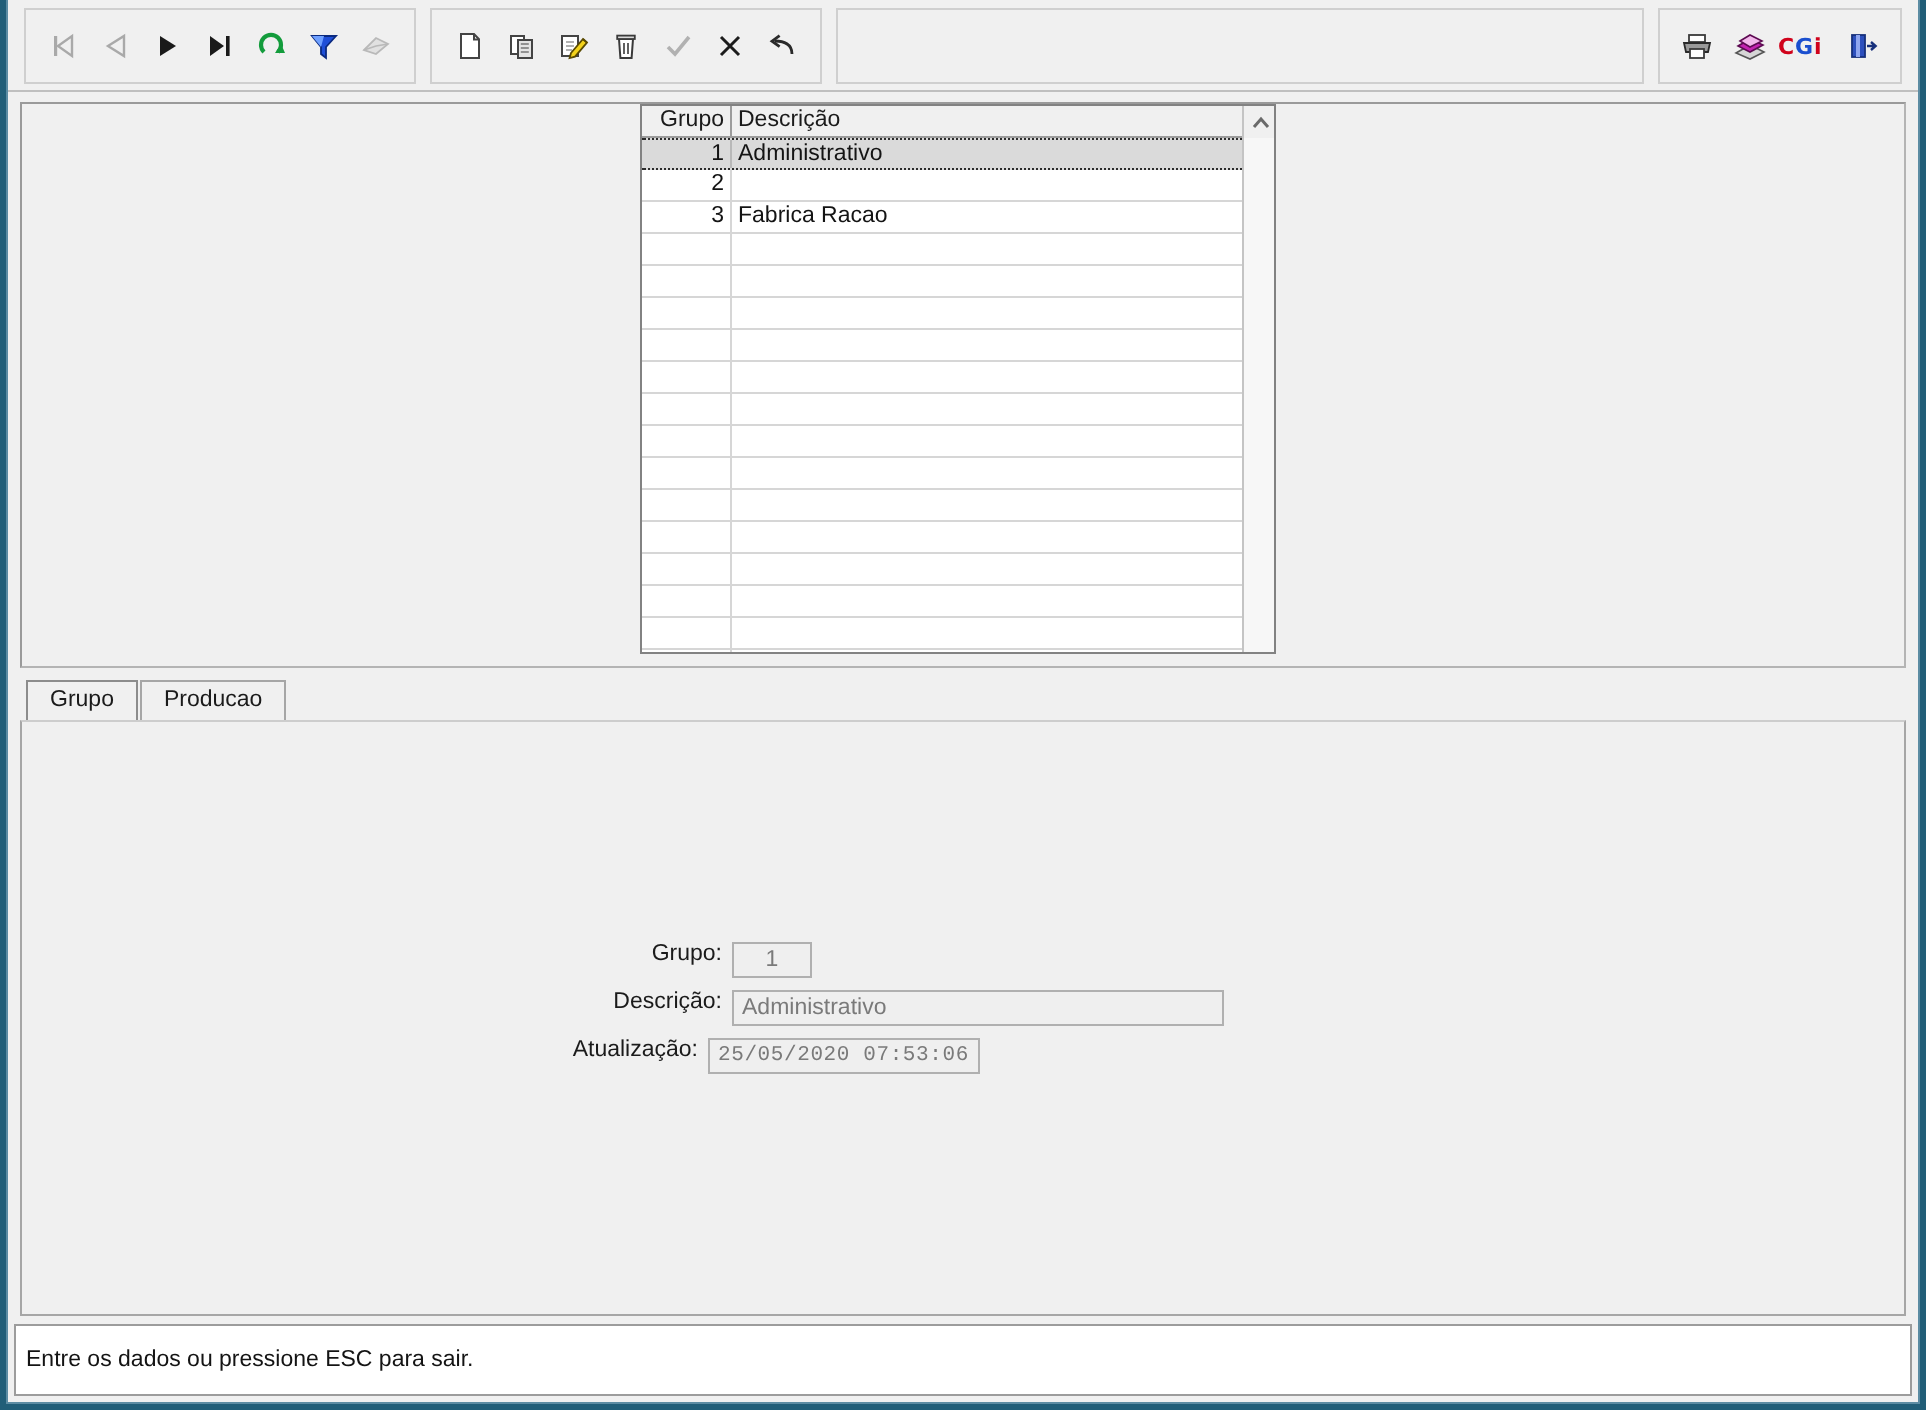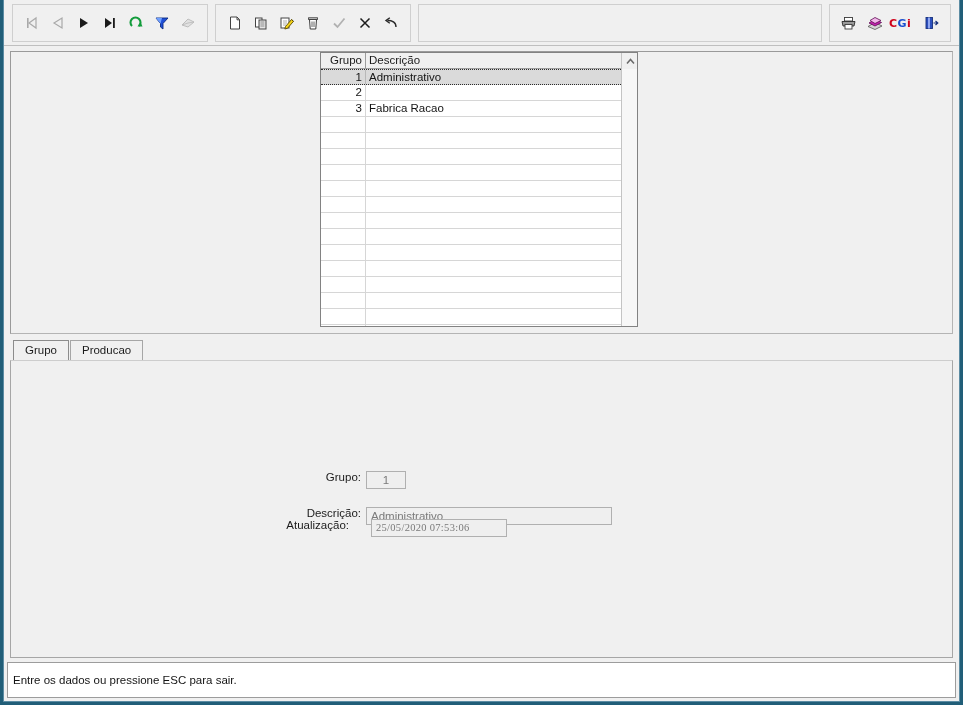--- a/index.html
+++ b/index.html
@@ -271,24 +271,23 @@
     color: #7a7a7a;
     line-height: 16px;
     padding: 0 4px;
     white-space: nowrap;
     overflow: hidden;
   }
   .field-input.grupo { width: 40px; text-align: center; }
   .field-input.desc { width: 246px; }
   .field-input.atual {
     width: 136px;
-    font-family: Liberation Serif, serif;
+    font-family: Liberation Mono, monospace;
     font-size: 10.5px;
     letter-spacing: .3px;
-    margin-left: 17px;
   }
 
   
   .statusbar {
     height: 36px;
     flex: 0 0 20px;
     margin: 4px 3px 0 3px;
     background: #ffffff;
     border: 1px solid #9c9c9c;
     display: flex;
@@ -533,21 +532,21 @@
     <div class="tabstrip">
       <div class="tab active">Grupo</div>
       <div class="tab">Producao</div>
     </div>
 
     <div class="formpage">
       <div class="field-row" style="left:268px; top:110px;">
         <span class="field-label">Grupo:</span>
         <span class="field-input grupo">1</span>
       </div>
-      <div class="field-row" style="left:268px; top:146px;">
+      <div class="field-row" style="left:268px; top:134px;">
         <span class="field-label">Descrição:</span>
         <span class="field-input desc">Administrativo</span>
       </div>
       <div class="field-row" style="left:256px; top:158px;">
         <span class="field-label">Atualização:</span>
         <span class="field-input atual">25/05/2020 07:53:06</span>
       </div>
     </div>
 
     <div class="statusbar-wrap">

